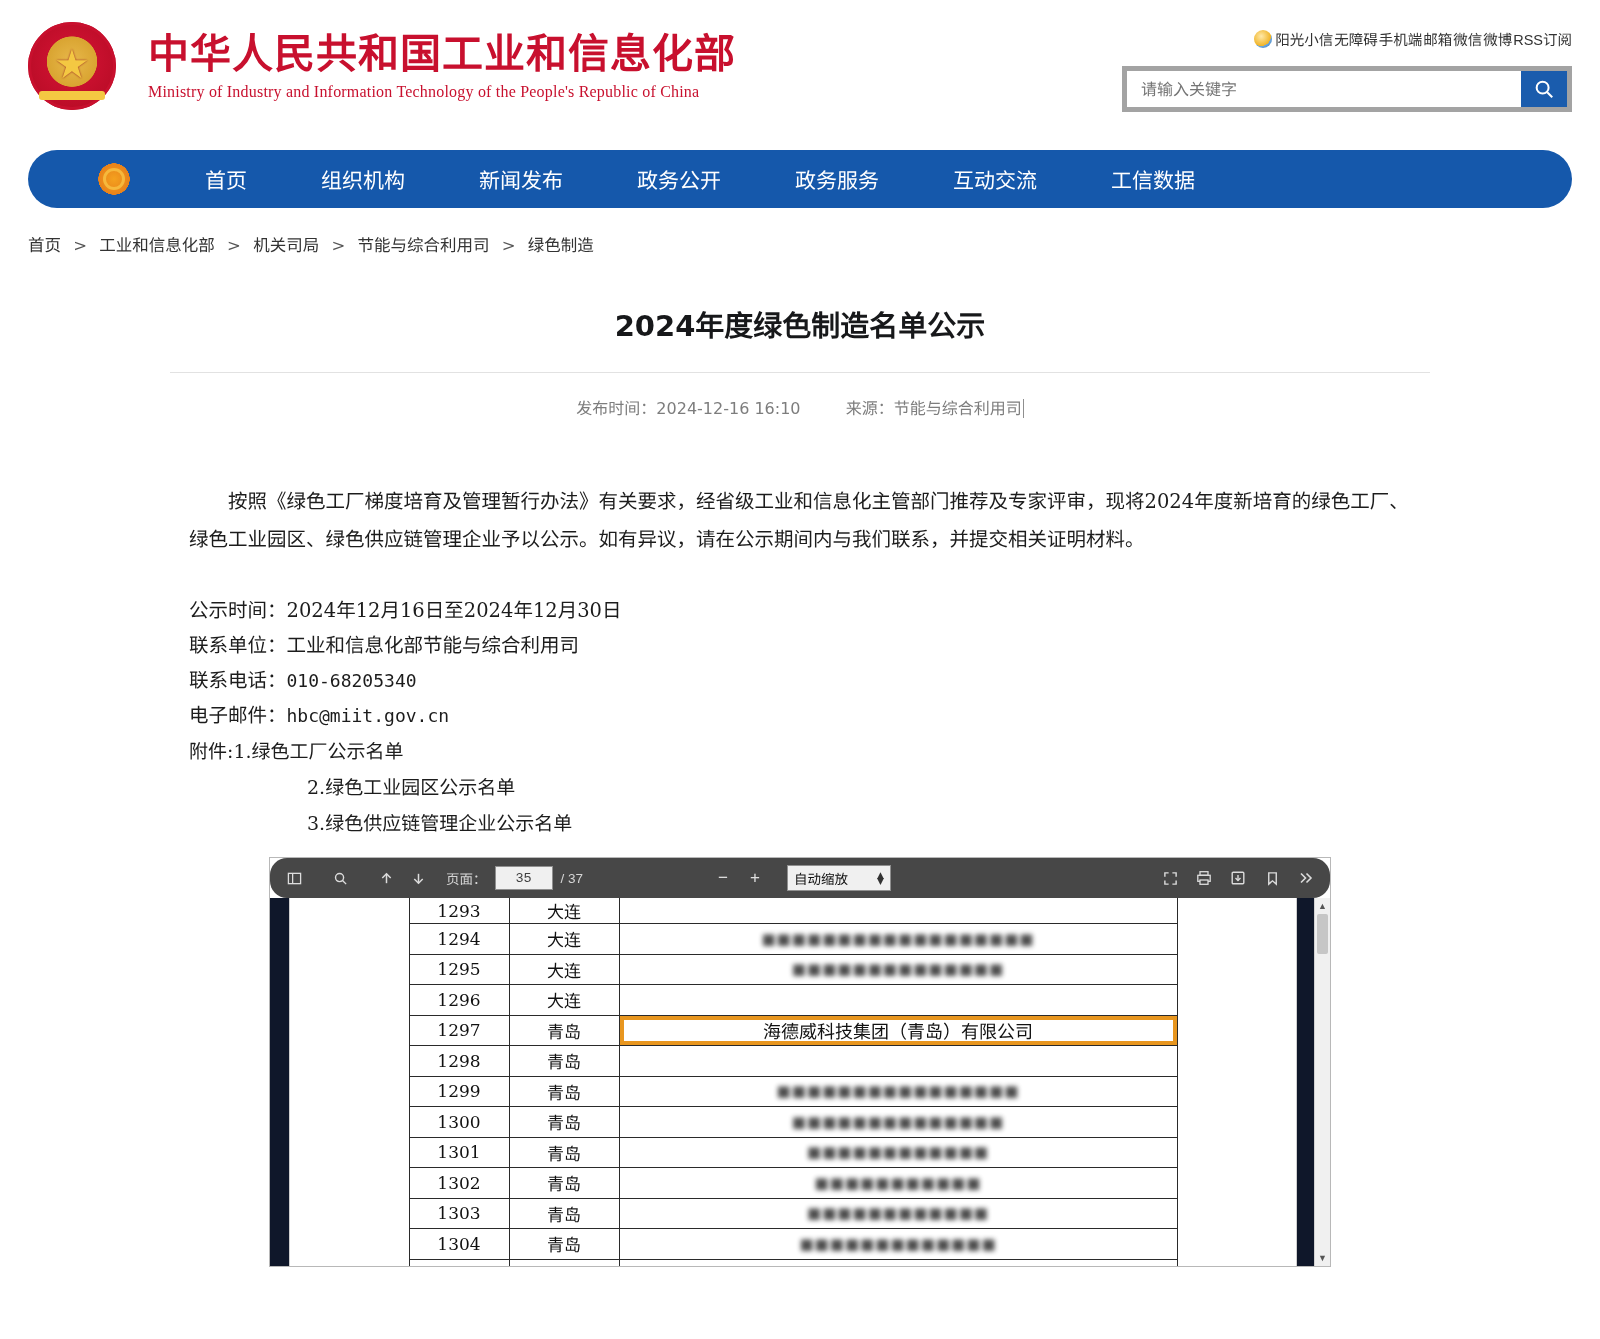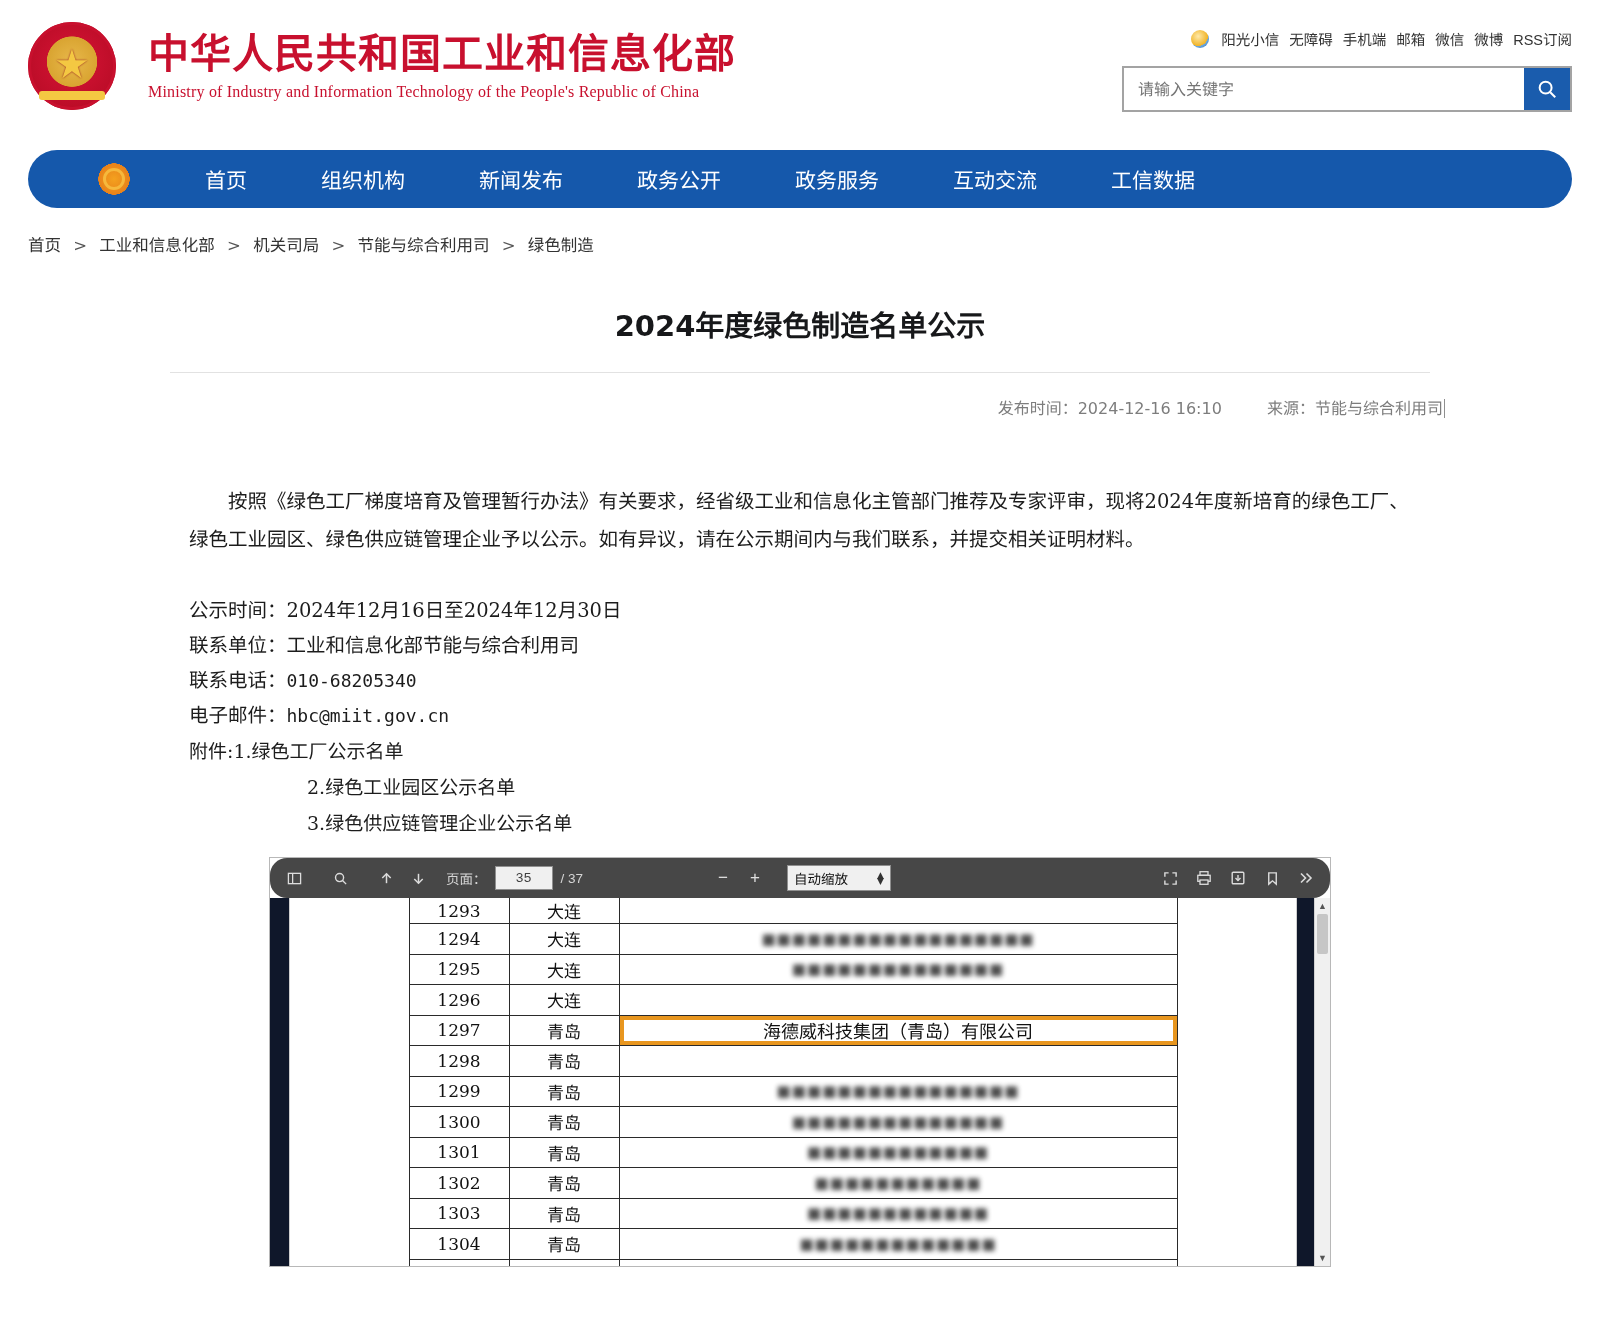--- a/index.html
+++ b/index.html
@@ -67,37 +67,37 @@
 
   .top-right {
     position: absolute;
     right: 28px; top: 28px;
     width: 450px;
   }
   .top-links {
     display: flex;
     align-items: center;
     justify-content: flex-end;
-    gap: 10px;
+    gap: 1px;
     font-size: 14.5px;
     color: #333;
   }
   .top-links a { color: #333; text-decoration: none; white-space: nowrap; }
   .sun-icon {
     display: inline-block;
     width: 18px; height: 18px;
     border-radius: 50%;
     background: radial-gradient(circle at 40% 35%, #ffe9a8, #f0b429 60%, #6fa8dc 61%, #2f6fb5 100%);
     margin-right: 2px;
     vertical-align: -3px;
   }
   .searchbar {
     margin-top: 17px;
     display: flex;
-    border: 2px solid #a3a3a3;
+    border: 5px solid #a3a3a3;
     height: 46px;
     background: #0f766e;
   }
   .searchbar input {
     flex: 1;
     border: 0;
     outline: none;
     padding: 0 14px;
     font-size: 16px;
     color: #555;
@@ -165,21 +165,21 @@
     color: #17181a;
     font-family: "DejaVu Sans", "Liberation Sans", sans-serif;
   }
   .meta-divider {
     margin: 28px auto 0;
     width: 1260px;
     border-top: 1px solid #e2e2e2;
   }
   .meta {
     margin-top: 22px;
-    text-align: right;
+    text-align: center;
     font-size: 16px;
     color: #7d7d7d;
     font-family: "DejaVu Sans", "Liberation Sans", sans-serif;
   }
   .meta .src { margin-left: 40px; }
   .meta .caret { border-right: 1px solid #8f8f8f; padding-right: 1px; }
 
   .body-text {
     margin-top: 64px;
     font-size: 19.5px;

